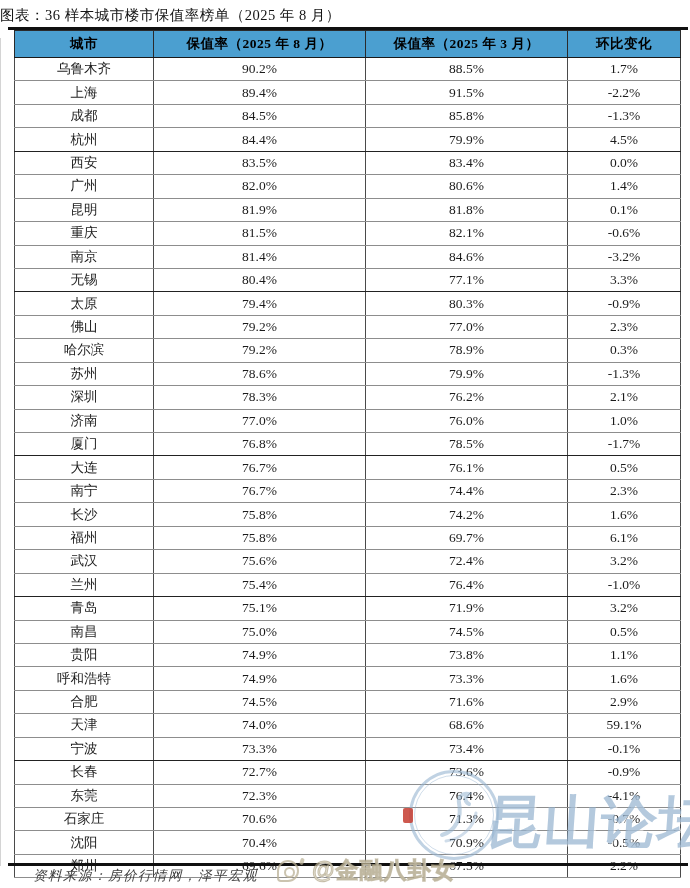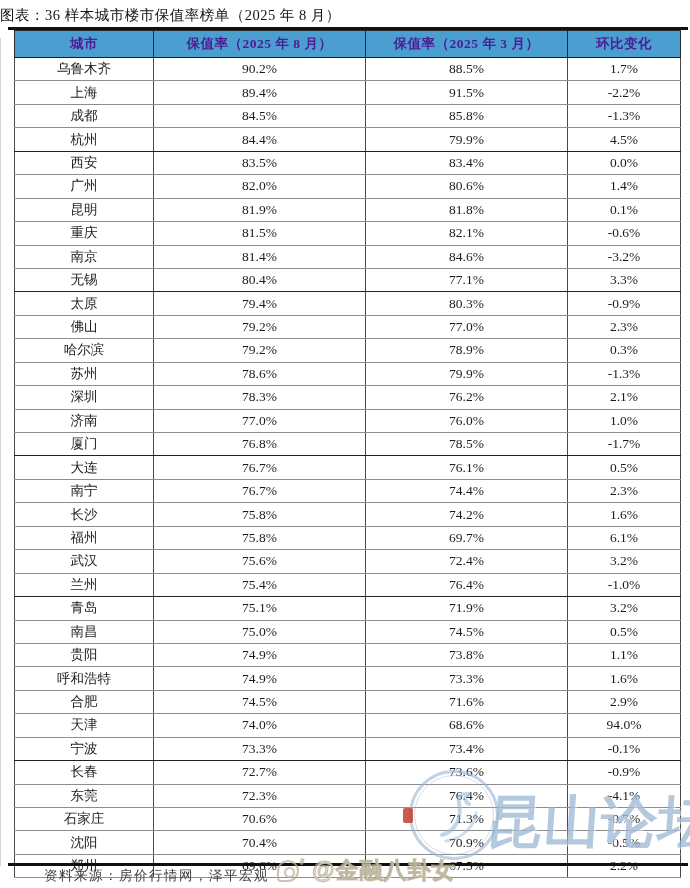--- a/index.html
+++ b/index.html
@@ -29,21 +29,21 @@
     table-layout:fixed;
     border:1.5px solid #1a1a1a;
   }
   table.data-table col.c1 { width:139px; }
   table.data-table col.c2 { width:212px; }
   table.data-table col.c3 { width:202px; }
   table.data-table col.c4 { width:113px; }
 
   table.data-table thead th {
     background:#4B9FD0;
-    color:#4c1d95;
+    color:#000000;
     font-weight:bold;
     font-size:13.5px;
     height:26px;
     padding:0;
     text-align:center;
     border:1px solid #2a2a2a;
     border-bottom:1.5px solid #1a1a1a;
     letter-spacing:0.5px;
   }
   table.data-table tbody td {
@@ -60,21 +60,22 @@
     overflow:hidden;
   }
   
   table.data-table tbody tr:nth-child(4)  td,
   table.data-table tbody tr:nth-child(10) td,
   table.data-table tbody tr:nth-child(17) td,
   table.data-table tbody tr:nth-child(23) td,
   table.data-table tbody tr:nth-child(30) td { border-bottom:1.5px solid #222; }
 
   .source-note {
-    position:absolute; left:44px; top:867px;
+    position:absolute; left:33px; top:867px;
+    font-style:italic;
     font-size:13.5px; color:#3f3f3f;
     letter-spacing:1.5px;
     white-space:nowrap;
   }
 
   
   .wm-forum-text {
     position:absolute; left:487px; top:785px;
     font-family:"Liberation Sans","DejaVu Sans",sans-serif;
     font-size:56px; font-weight:bold;
@@ -331,21 +332,21 @@
       <tr>
         <td>合肥</td>
         <td>74.5%</td>
         <td>71.6%</td>
         <td>2.9%</td>
       </tr>
       <tr>
         <td>天津</td>
         <td>74.0%</td>
         <td>68.6%</td>
-        <td>94.0%</td>
+        <td>59.1%</td>
       </tr>
       <tr>
         <td>宁波</td>
         <td>73.3%</td>
         <td>73.4%</td>
         <td>-0.1%</td>
       </tr>
       <tr>
         <td>长春</td>
         <td>72.7%</td>

